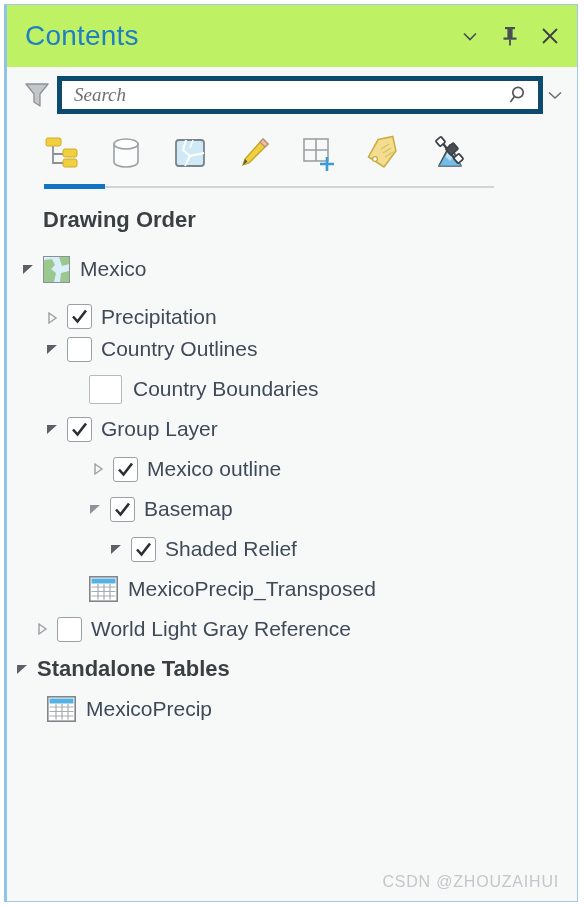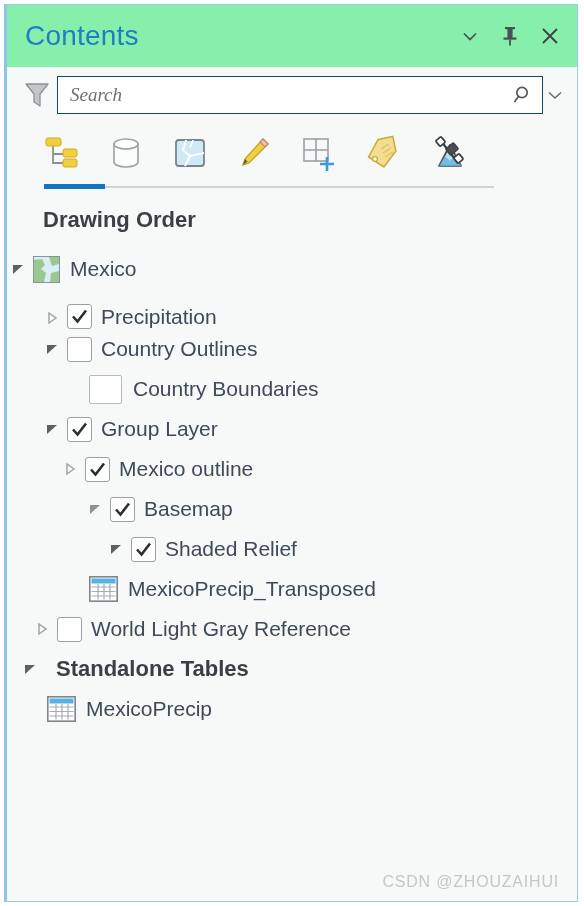--- a/index.html
+++ b/index.html
@@ -18,21 +18,21 @@
     box-sizing:border-box;
     display:flex;flex-direction:column;
   }
 
   
   .pane-header{
     height:62px;flex:0 0 62px;
     display:flex;align-items:center;
     padding:0 14px 0 18px;
     box-sizing:border-box;
-    background:#86efac;
+    background:#bef264;
   }
   .pane-title{
     font-size:28px;color:#1f7ec4;letter-spacing:.2px;
     flex:1 1 auto;white-space:nowrap;
   }
   .hdr-btns{display:flex;align-items:center;gap:14px;}
   .hdr-btn{
     width:26px;height:26px;display:flex;align-items:center;justify-content:center;
     cursor:pointer;
   }
@@ -43,21 +43,21 @@
     height:56px;flex:0 0 56px;
     display:flex;align-items:center;
     padding:0 10px 0 10px;box-sizing:border-box;
   }
   .filter-icon{
     width:40px;height:38px;flex:0 0 40px;
     display:flex;align-items:center;justify-content:center;cursor:pointer;
   }
   .search-box{
     flex:1 1 auto;height:38px;
-    background:#ffffff;border:1px solid #0c4a6e;
+    background:#ffffff;border:5px solid #0c4a6e;
     display:flex;align-items:center;
     padding:0 6px 0 12px;box-sizing:border-box;
     position:relative;
   }
   .search-input{
     flex:1 1 auto;border:none;outline:none;background:transparent;
     font-family:"Liberation Serif", serif;
     font-style:italic;font-size:19px;color:#6b6b6b;
     padding:0;
   }
@@ -255,21 +255,21 @@
 
   <div class="tool-track">
     <div class="line"></div>
     <div class="active"></div>
   </div>
 
   <div class="tree">
 
     <div class="section-head">Drawing Order</div>
 
-    <div class="row" style="">
+    <div class="row" style="padding-left:10px;">
       <div class="tw">
         <svg width="14" height="14" viewBox="0 0 14 14">
             <path d="M2 3 L12 3 L2 12 Z" fill="#5c6166"></path>
           </svg>
       </div>
       <div class="map-ico">
         <svg width="25" height="25" viewBox="0 0 25 25">
           <rect x="0" y="0" width="25" height="25" fill="#d9eef8"></rect>
           <path d="M0 3 L8 2 L11 8 L7 12 L12 16 L10 25 L0 25 Z" fill="#9ac88f"></path>
           <path d="M15 0 L25 0 L25 7 L18 9 Z" fill="#9ac88f"></path>
@@ -316,21 +316,21 @@
           </svg>
       </div>
       <div class="chk">
         <svg width="19" height="19" viewBox="0 0 19 19">
             <path d="M3 9.5 L7.5 14.5 L16 3.5" fill="none" stroke="#2b2f33" stroke-width="2.6"></path>
           </svg>
       </div>
       <div class="label">Group Layer</div>
     </div>
 
-    <div class="row" style="padding-left:52px;">
+    <div class="row" style="padding-left:80px;">
       <div class="tw">
         <svg width="13" height="14" viewBox="0 0 13 14">
             <path d="M3 2 L10 7 L3 12 Z" fill="none" stroke="#9aa0a4" stroke-width="1.4"></path>
           </svg>
       </div>
       <div class="chk">
         <svg width="19" height="19" viewBox="0 0 19 19">
             <path d="M3 9.5 L7.5 14.5 L16 3.5" fill="none" stroke="#2b2f33" stroke-width="2.6"></path>
           </svg>
       </div>
@@ -382,21 +382,21 @@
     <div class="row" style="padding-left:24px;">
       <div class="tw">
         <svg width="13" height="14" viewBox="0 0 13 14">
             <path d="M3 2 L10 7 L3 12 Z" fill="none" stroke="#9aa0a4" stroke-width="1.4"></path>
           </svg>
       </div>
       <div class="chk"></div>
       <div class="label">World Light Gray Reference</div>
     </div>
 
-    <div class="row" style="padding-left:12px;gap:11px;">
+    <div class="row" style="padding-left:4px;">
       <div class="tw">
         <svg width="14" height="14" viewBox="0 0 14 14">
             <path d="M2 3 L12 3 L2 12 Z" fill="#5c6166"></path>
           </svg>
       </div>
       <div class="label" style="font-weight:bold;color:#3a3f44;font-size:22px;margin-left:4px;">Standalone Tables</div>
     </div>
 
     <div class="row" style="padding-left:14px;">
       <div class="tw blank"></div>

